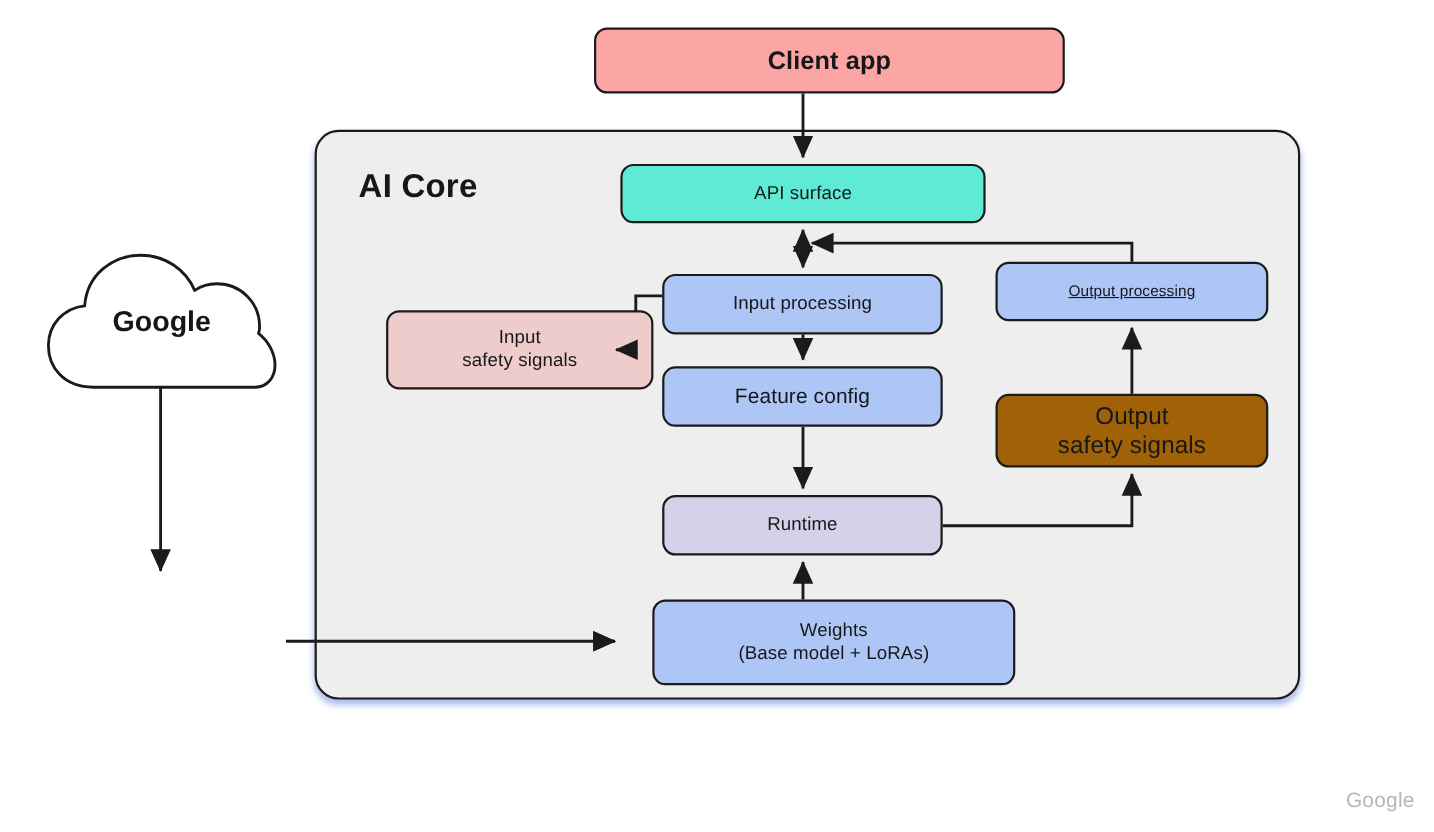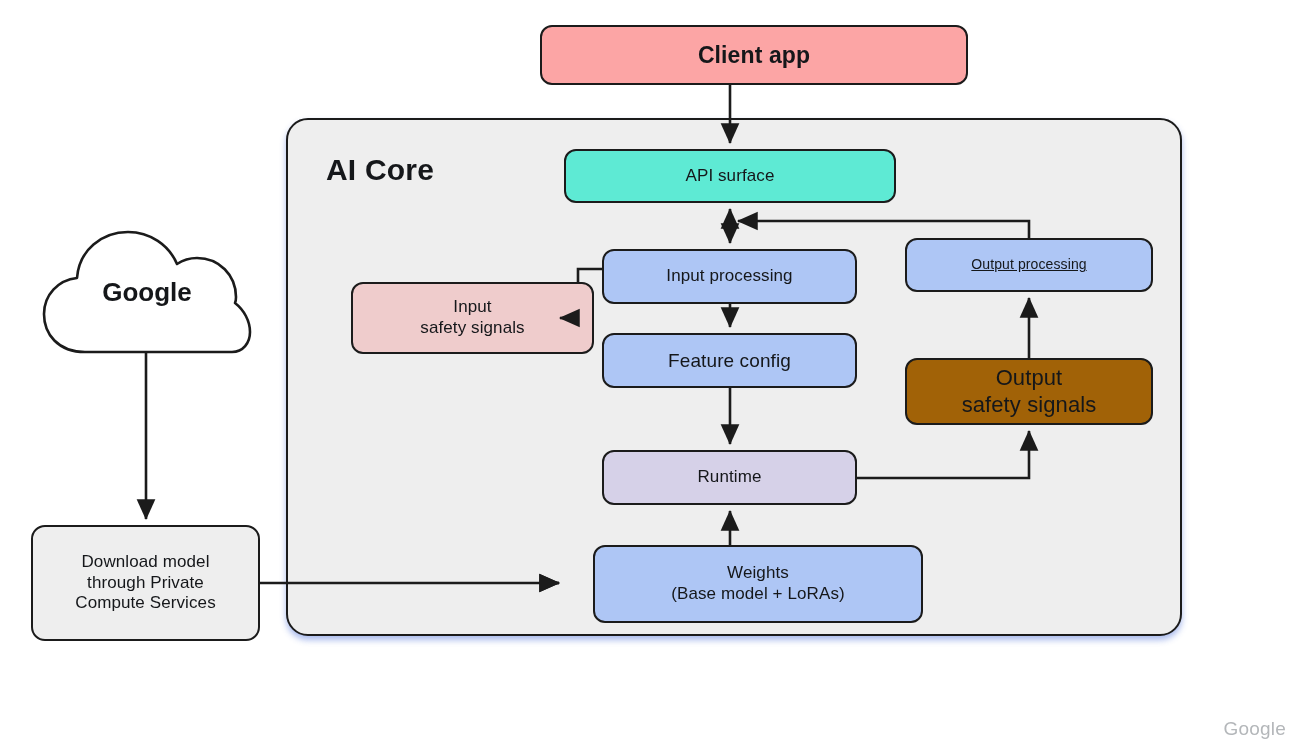--- a/index.html
+++ b/index.html
@@ -236,23 +236,20 @@
   <div class="node" id="node-runtime">Runtime</div>
 
   <div class="node" id="node-weights">Weights
 (Base model + LoRAs)</div>
 
   <div class="node" id="node-output-processing">Output processing</div>
 
   <div class="node" id="node-output-safety">Output
 safety signals</div>
 
-  <div class="node" id="node-download-model">Download model
-through Private
-Compute Services</div>
 
   <svg class="svg-layer edges-over" viewBox="0 0 1304 756" width="1304" height="756" xmlns="http://www.w3.org/2000/svg">
     <g fill="none" stroke="#1b1b1b" stroke-width="2.6">
 
       <path d="M578,318 L560,318" marker-end="url(#arrowhead)"></path>
 
       <path d="M540,583 L559,583" marker-end="url(#arrowhead)"></path>
     </g>
   </svg>
 

